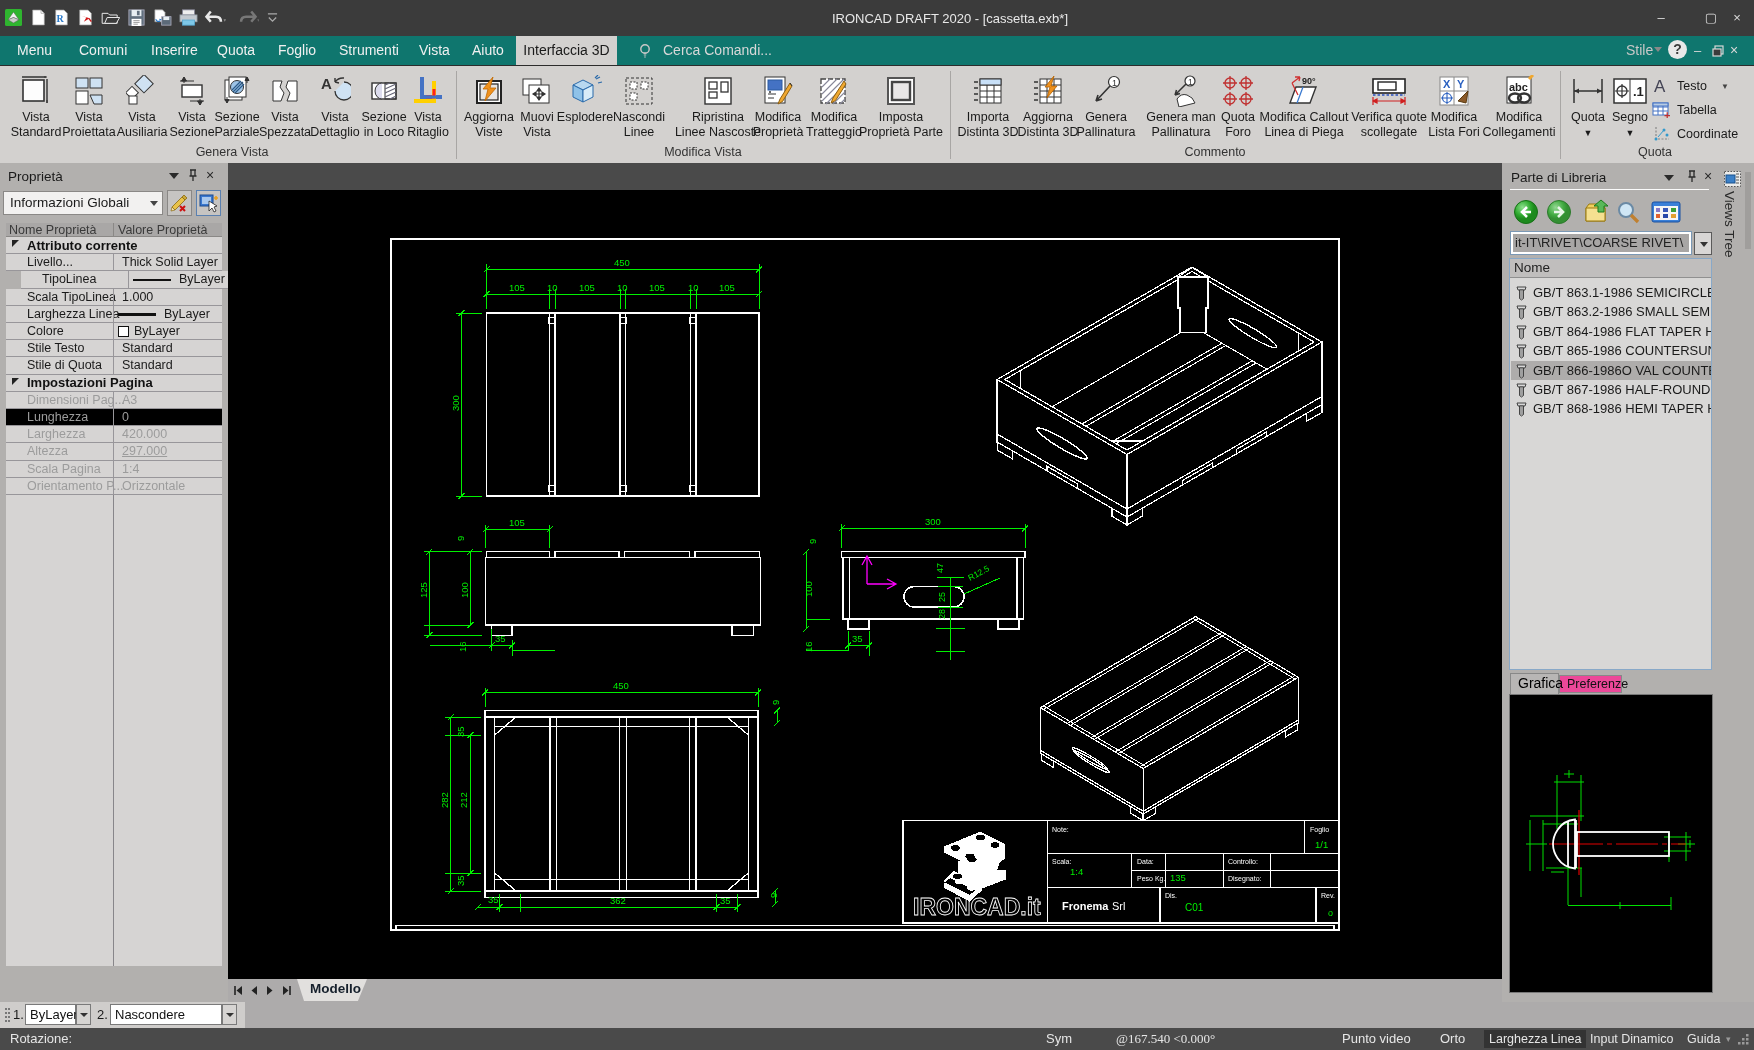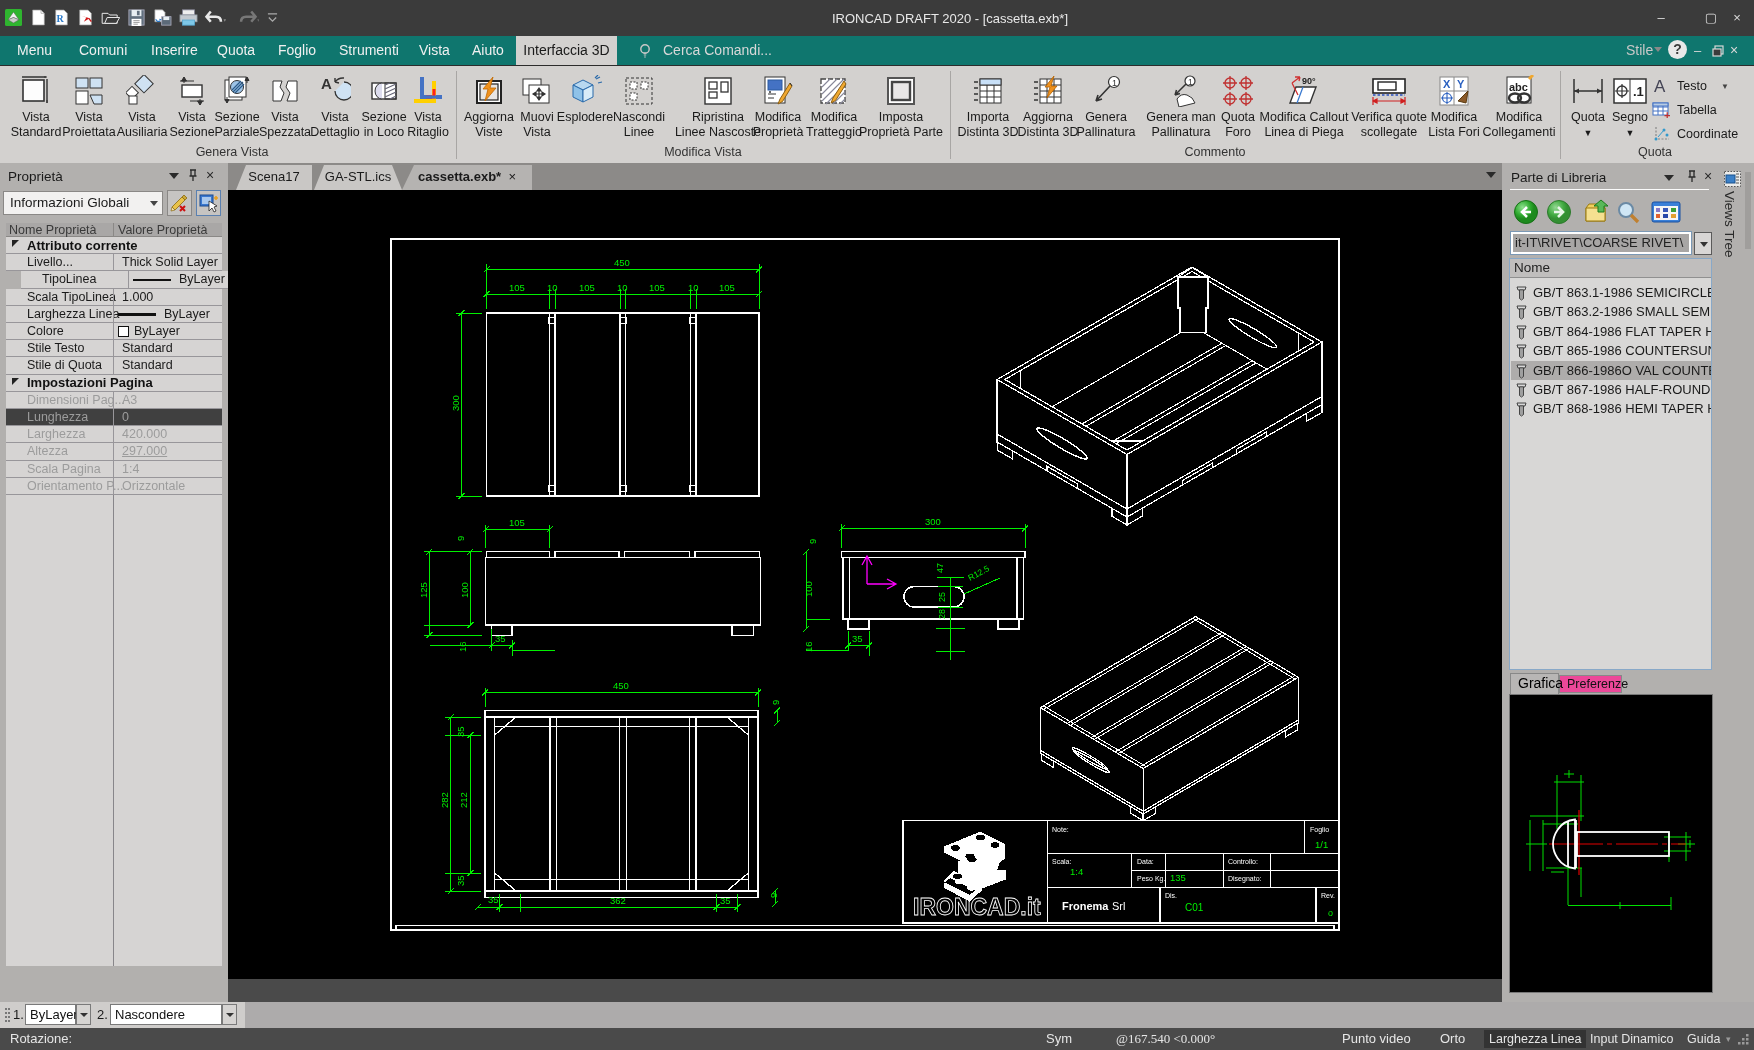--- a/index.html
+++ b/index.html
@@ -551,21 +551,21 @@
         </div>
     <div style="position:absolute;left:6px;top:211.6px;width:216px;height:17.2px;background:#d6d4d3;border-bottom:1px solid #98969a;">
           <div style="position:absolute;left:6px;top:3px;width:0;height:0;border-top:7px solid #222;border-right:7px solid transparent;"></div>
           <div style="position:absolute;left:21px;top:0.5px;font-size:13px;font-weight:bold;color:#111;">Impostazioni Pagina</div>
         </div>
     <div style="position:absolute;left:6px;top:228.8px;width:216px;height:17.2px;background:#d6d4d3;border-bottom:1px solid #98969a;">
           <div style="position:absolute;left:21px;top:1px;font-size:12.5px;color:#9c9c9c;">Dimensioni Pag...</div>
           <div style="position:absolute;left:116px;top:1px;font-size:12.5px;color:#9c9c9c;">A3</div>
           <div style="position:absolute;left:107px;top:0;width:1px;height:17.2px;background:#98969a;"></div>
         </div>
-    <div style="position:absolute;left:6px;top:246.0px;width:216px;height:17.2px;background:#404040;border-bottom:1px solid #98969a;text-align:right;">
+    <div style="position:absolute;left:6px;top:246.0px;width:216px;height:17.2px;background:#000000;border-bottom:1px solid #98969a;text-align:right;">
           <div style="position:absolute;left:21px;top:1px;font-size:12.5px;color:#9c9c9c;">Lunghezza</div>
           <div style="position:absolute;left:116px;top:1px;font-size:12.5px;color:#9c9c9c;">0</div>
           <div style="position:absolute;left:107px;top:0;width:1px;height:17.2px;background:#98969a;"></div>
         </div>
     <div style="position:absolute;left:6px;top:263.2px;width:216px;height:17.2px;background:#d6d4d3;border-bottom:1px solid #98969a;">
           <div style="position:absolute;left:21px;top:1px;font-size:12.5px;color:#9c9c9c;">Larghezza</div>
           <div style="position:absolute;left:116px;top:1px;font-size:12.5px;color:#9c9c9c;">420.000</div>
           <div style="position:absolute;left:107px;top:0;width:1px;height:17.2px;background:#98969a;"></div>
         </div>
     <div style="position:absolute;left:6px;top:280.4px;width:216px;height:17.2px;background:#d6d4d3;border-bottom:1px solid #98969a;">
@@ -581,26 +581,20 @@
     <div style="position:absolute;left:6px;top:314.8px;width:216px;height:17.2px;background:#d6d4d3;border-bottom:1px solid #98969a;">
           <div style="position:absolute;left:21px;top:1px;font-size:12.5px;color:#9c9c9c;">Orientamento P...</div>
           <div style="position:absolute;left:116px;top:1px;font-size:12.5px;color:#9c9c9c;">Orizzontale</div>
           <div style="position:absolute;left:107px;top:0;width:1px;height:17.2px;background:#98969a;"></div>
         </div>
     <div style="position:absolute;left:6px;top:332.0px;width:216px;height:471.0px;background:#d6d4d3;">
           <div style="position:absolute;left:107px;top:0;width:1px;height:100%;background:#88868a;"></div>
         </div>
       </div>
       </div>
-  <div id="tabstrip">
-    <div class="doctab" style="left:8px;width:76px;clip-path:polygon(10px 0,100% 0,100% 100%,0 100%);">Scena17</div>
-    <div class="doctab" style="left:86px;width:88px;clip-path:polygon(10px 0,78px 0,100% 100%,0 100%);">GA-STL.ics</div>
-    <div class="doctab" style="left:174px;width:130px;background:#b5b3b1;font-weight:bold;clip-path:polygon(12px 0,100% 0,100% 100%,0 100%);">cassetta.exb*&nbsp;&nbsp;<span style="font-weight:normal;">×</span></div>
-    <div style="position:absolute;right:8px;top:9px;width:0;height:0;border-left:5px solid transparent;border-right:5px solid transparent;border-top:6px solid #2a2a2a;"></div>
-  </div>
   <div id="canvas">
       <svg id="cad" width="1274" height="789" viewBox="228 190 1274 789" style="position:absolute;left:0;top:0;">
 <g stroke="#ffffff" fill="none" stroke-linecap="square" shape-rendering="crispEdges">
 <rect x="391" y="239" width="948" height="691" stroke-width="2"></rect>
 <rect x="486.5" y="313" width="272.5" height="183" stroke-width="1.4"></rect>
 <line x1="549.5" y1="313" x2="549.5" y2="496" stroke-width="1.3"></line>
 <line x1="555.0" y1="313" x2="555.0" y2="496" stroke-width="1.3"></line>
 <rect x="549.0" y="317.5" width="6.5" height="6" stroke-width="1.2"></rect>
 <rect x="549.0" y="485.5" width="6.5" height="6" stroke-width="1.2"></rect>
 <line x1="620" y1="313" x2="620" y2="496" stroke-width="1.3"></line>
@@ -882,20 +876,34 @@
 <text x="1170" y="881" font-size="9.5" stroke="none">135</text>
 <text x="1185" y="911" font-size="10" stroke="none">C01</text>
 <text x="1328" y="916" font-size="9" stroke="none">o</text>
 </g>
 <g stroke="#ff00ff" fill="none" stroke-width="1.3">
 <path d="M867 584 L867 556 M862 565 L867 556 L872 565"></path>
 <path d="M867 584 L896 584 M887 579 L896 584 L887 589"></path>
 </g>
 </svg>
     </div>
+  <div id="navbar">
+    <svg style="position:absolute;left:4px;top:5px;" width="62" height="13" viewBox="0 0 62 13">
+      <g fill="#222">
+          <path d="M3 2 V11" stroke="#222" stroke-width="1.6"></path>
+          <path d="M10 2 L4.5 6.5 L10 11 Z"></path>
+          <path d="M25 2 L19.5 6.5 L25 11 Z"></path>
+          <path d="M35 2 L40.5 6.5 L35 11 Z"></path>
+          <path d="M51 2 L56.5 6.5 L51 11 Z"></path>
+          <path d="M58 2 V11" stroke="#222" stroke-width="1.6"></path>
+        </g>
+    </svg>
+    <div style="position:absolute;left:69px;top:0px;width:70px;height:22px;background:#e2e0de;clip-path:polygon(0 0,100% 0,87% 100%,10% 100%);"></div>
+    <div style="position:absolute;left:82px;top:2px;font-size:13.5px;font-weight:bold;color:#16202c;">Modello</div>
+  </div>
   <div id="rightpanel">
     <div style="position:absolute;left:9px;top:7px;font-size:13.5px;color:#1a1a1a;">Parte di Libreria</div>
     <div style="position:absolute;left:162px;top:12px;width:0;height:0;border-left:5px solid transparent;border-right:5px solid transparent;border-top:6px solid #2a2a2a;"></div>
     <svg style="position:absolute;left:183px;top:6px;" width="14" height="15" viewBox="0 0 14 15">
         <path d="M4 2 H10 M5 2 V8 M9 2 V8 M3.5 8 H10.5 M7 8 V13" stroke="#2a2a2a" stroke-width="1.3" fill="none"></path>
       </svg>
     <div style="position:absolute;left:202px;top:5px;font-size:14px;color:#2a2a2a;">×</div>
     <div style="position:absolute;left:8px;top:26px;width:199px;height:1px;background:#fbfbfb;"></div>
     <svg style="position:absolute;left:12px;top:36px;" width="192" height="26" viewBox="0 0 192 26">
       <defs>

